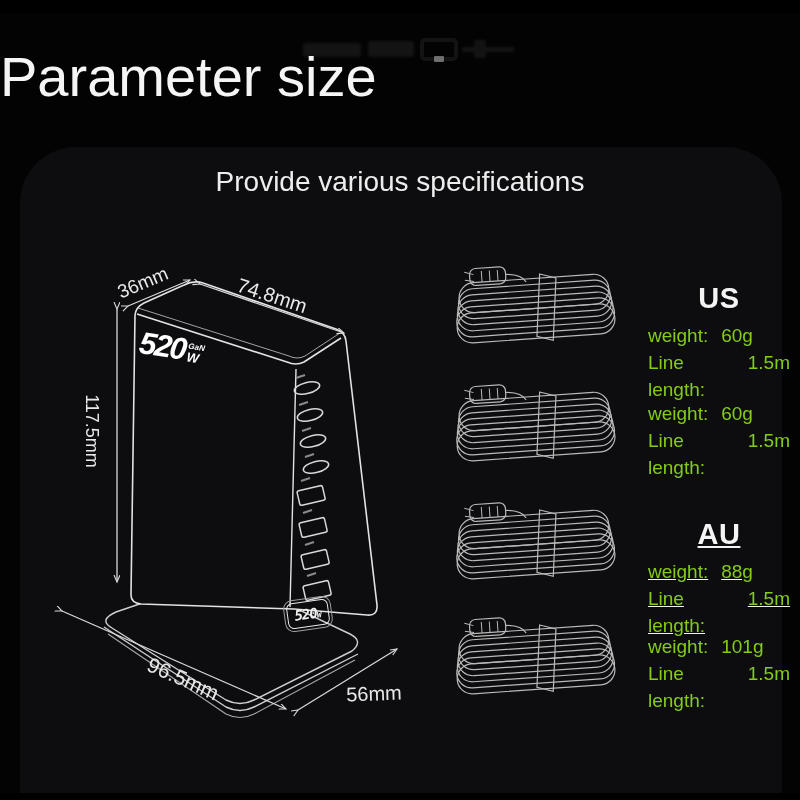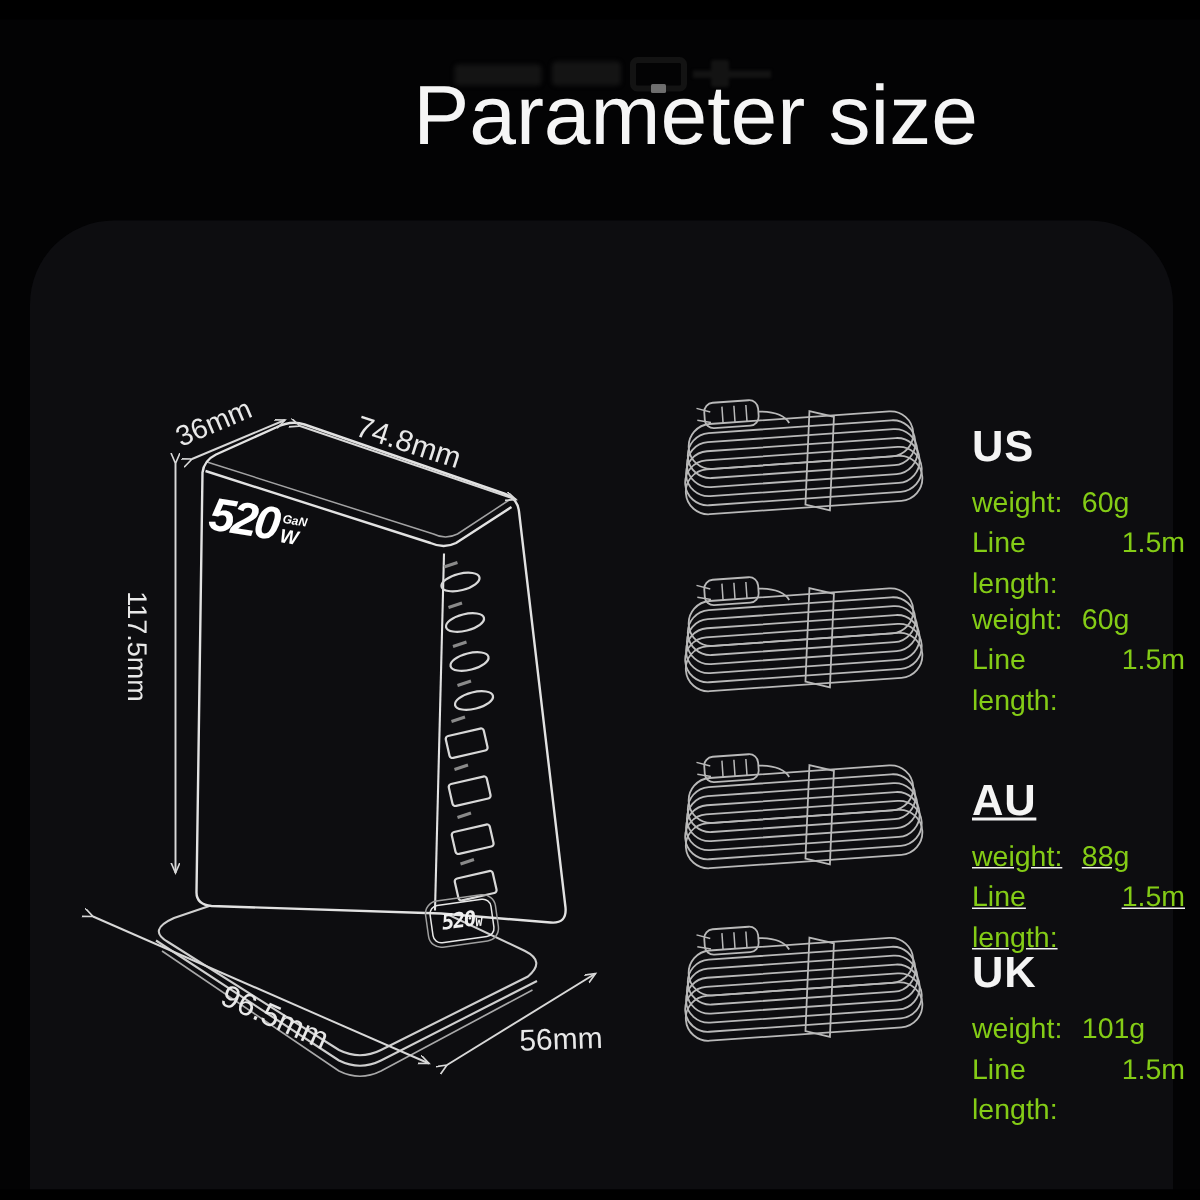--- a/index.html
+++ b/index.html
@@ -10,21 +10,21 @@
 
   
   .wm{position:absolute;}
   .wm-b1{left:303px;top:43px;width:58px;height:14px;background:#141414;border-radius:3px;filter:blur(1.5px);}
   .wm-b2{left:368px;top:41px;width:46px;height:16px;background:#141414;border-radius:3px;filter:blur(1.5px);}
   .wm-box{left:420px;top:38px;width:30px;height:15px;border:4px solid #131313;border-radius:5px;}
   .wm-notch{position:absolute;left:10px;bottom:-5px;width:10px;height:6px;background:#8f8f8f;opacity:.75;border-radius:1px;}
   .wm-plug{left:462px;top:47px;width:52px;height:5px;background:#131313;filter:blur(1px);}
   .wm-plug::before{content:"";position:absolute;left:12px;top:-7px;width:12px;height:18px;background:#131313;border-radius:2px;}
 
-  .title{position:absolute;left:0;top:44px;width:652px;margin:0;text-align:right;
+  .title{position:absolute;left:0;top:44px;width:652px;margin:0;text-align:left;
          font-size:56px;font-weight:normal;letter-spacing:0;color:#f5f5f5;}
   .panel{position:absolute;left:20px;top:147px;width:762px;height:646px;background:#0d0d10;
          border-radius:56px 56px 0 0;}
   .subtitle{position:absolute;left:0;top:166px;width:800px;margin:0;text-align:center;
             font-size:28px;font-weight:normal;color:#ededed;}
 
   .charger-svg{position:absolute;left:40px;top:265px;width:420px;height:455px;}
 
   
   .logo{position:absolute;left:142px;top:328px;display:flex;align-items:flex-start;
@@ -48,40 +48,41 @@
   .dim-748  {left:272px;top:296px;font-size:20px;transform:translate(-50%,-50%) rotate(18deg);}
   .dim-1175 {left:91px; top:431px;font-size:18px;transform:translate(-50%,-50%) rotate(90deg);}
   .dim-965  {left:183px;top:679px;font-size:21px;transform:translate(-50%,-50%) rotate(24deg);}
   .dim-56   {left:374px;top:694px;font-size:20px;transform:translate(-50%,-50%) rotate(-2deg);}
 
   
   .cable-row{position:absolute;left:446px;width:344px;display:flex;align-items:flex-start;}
   .row-0{top:262px;} .row-1{top:380px;} .row-2{top:498px;text-decoration:underline;} .row-3{top:613px;}
   .cable-art{width:190px;height:92px;flex:0 0 auto;}
   .cable-info{margin-left:12px;padding-top:20px;}
-  .region{font-size:29px;font-weight:bold;color:#f4f4f4;margin-bottom:7px;letter-spacing:.5px;}
+  .region{font-size:29px;font-weight:bold;color:#f4f4f4;margin-bottom:7px;letter-spacing:.5px;text-align:center;}
   .spec{font-size:19px;color:#84cc16;line-height:27px;display:flex;}
   .spec-label{margin-right:13px;}
 </style>
 </head>
 <body>
 
 <div class="page">
   <div class="top-strip"></div>
 
   <div class="wm wm-b1"></div>
   <div class="wm wm-b2"></div>
   <div class="wm wm-box">
     <span class="wm-notch"></span>
   </div>
   <div class="wm wm-plug"></div>
 
   <h1 class="title">Parameter size</h1>
 
   <div class="panel"></div>
+  <h2 class="subtitle">Provide various specifications</h2>
 
   <svg class="charger-svg" viewBox="0 0 420 455" xmlns="http://www.w3.org/2000/svg">
     <defs>
       <marker id="arr" markerWidth="12" markerHeight="12" refX="7" refY="3" orient="auto" markerUnits="userSpaceOnUse">
         <path d="M0,0 L7,3 L0,6" fill="none" stroke="#d8d8d8" stroke-width="1.1"></path>
       </marker>
     </defs>
 
     <g stroke="#cfcfcf" stroke-width="1.4" fill="#0d0d10" stroke-linejoin="round">
       <path d="M76,347 L170,315 Q184,310 198,316 L310,369 Q324,376 312,386 L214,435 Q200,442 186,435 L72,363 Q58,355 76,347 Z"></path>
@@ -241,21 +242,20 @@
           <rect x="11" y="34" width="156" height="30" rx="15"></rect>
         <rect x="10" y="40" width="158" height="30" rx="15"></rect>
           <rect x="10" y="46" width="158" height="30" rx="15"></rect>
         <path d="M96,12 l16,5 -7,62 -16,-5 z"></path>
         <rect x="26" y="2" width="36" height="17" rx="6"></rect>
         <path d="M30,8 l-9,-3 M30,15 l-9,-2 M38,5 v11 M46,5 v11 M54,5 v11" stroke-width="1"></path>
         <path d="M62,10 q16,1 20,9"></path>
       </g>
     </svg>
     <div class="cable-info">
-      <div class="region">UK</div>
       <div class="spec">
           <span class="spec-label">weight:</span>
           <span class="spec-value">101g</span>
         </div>
       <div class="spec">
           <span class="spec-label">Line length:</span>
           <span class="spec-value">1.5m</span>
         </div>
     </div>
   </div>

